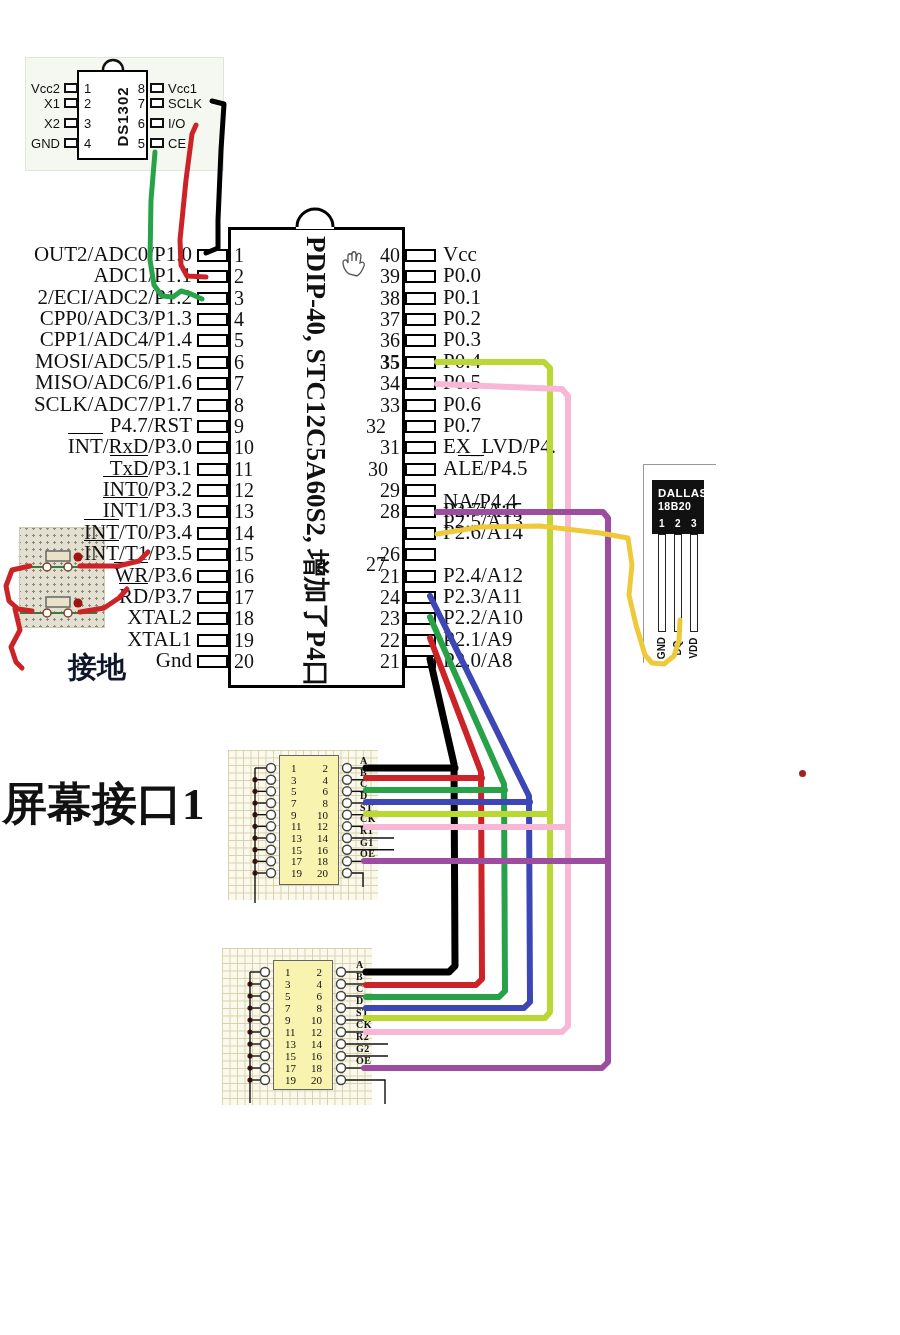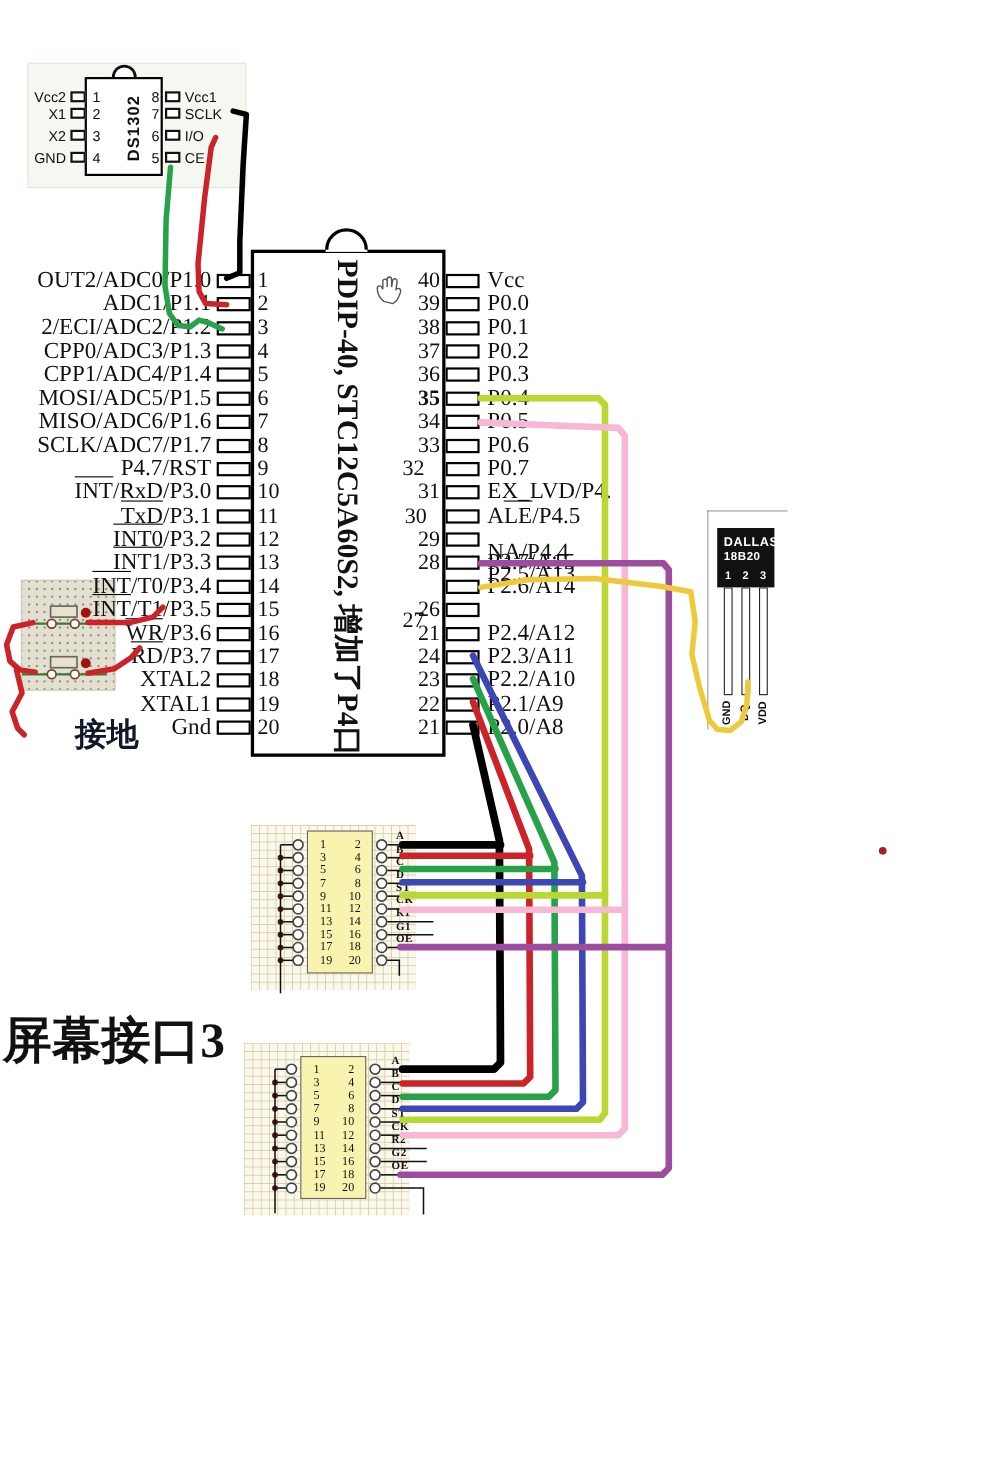--- a/index.html
+++ b/index.html
@@ -63,21 +63,21 @@
   <div class="cbody" style="left:279px;top:755px;width:60px;height:130px"></div>
   <div class="cbody" style="left:273px;top:960px;width:60px;height:130px"></div>
 
   <div class="thinline" style="left:643px;top:464px;width:73px;height:1px"></div>
   <div class="thinline" style="left:643px;top:464px;width:1px;height:199px"></div>
   <div class="sensor-body" style="left:652px;top:480px;width:52px;height:54px"></div>
   <div class="sensor-txt" style="left:658px;top:487px;font-size:11.5px;letter-spacing:.5px">DALLAS</div>
   <div class="sensor-txt" style="left:658px;top:500px;font-size:10.5px;letter-spacing:.5px">18B20</div>
   <div id="sensor-extra"></div>
 
-  <div class="cn-title" style="left:2px;top:922px">屏幕接口3</div>
+  <div class="cn-title" style="left:2px;top:780px">屏幕接口1</div>
   <div id="gnd-label" style="left:68px;top:648px;color:#0f172a">接地</div>
 
   <div id="red-dot"></div>
 
   <svg id="wires" width="900" height="1335">
       <line x1="255" y1="768" x2="267" y2="768" stroke="#111" stroke-width="1.4"></line>
       <line x1="352" y1="768" x2="366" y2="768" stroke="#111" stroke-width="1.4"></line>
       <circle cx="271" cy="768" r="4.5" fill="#fff" stroke="#444" stroke-width="1.5"></circle>
       <circle cx="347" cy="768" r="4.5" fill="#fff" stroke="#444" stroke-width="1.5"></circle>
       <line x1="255" y1="779.67" x2="267" y2="779.67" stroke="#111" stroke-width="1.4"></line>

